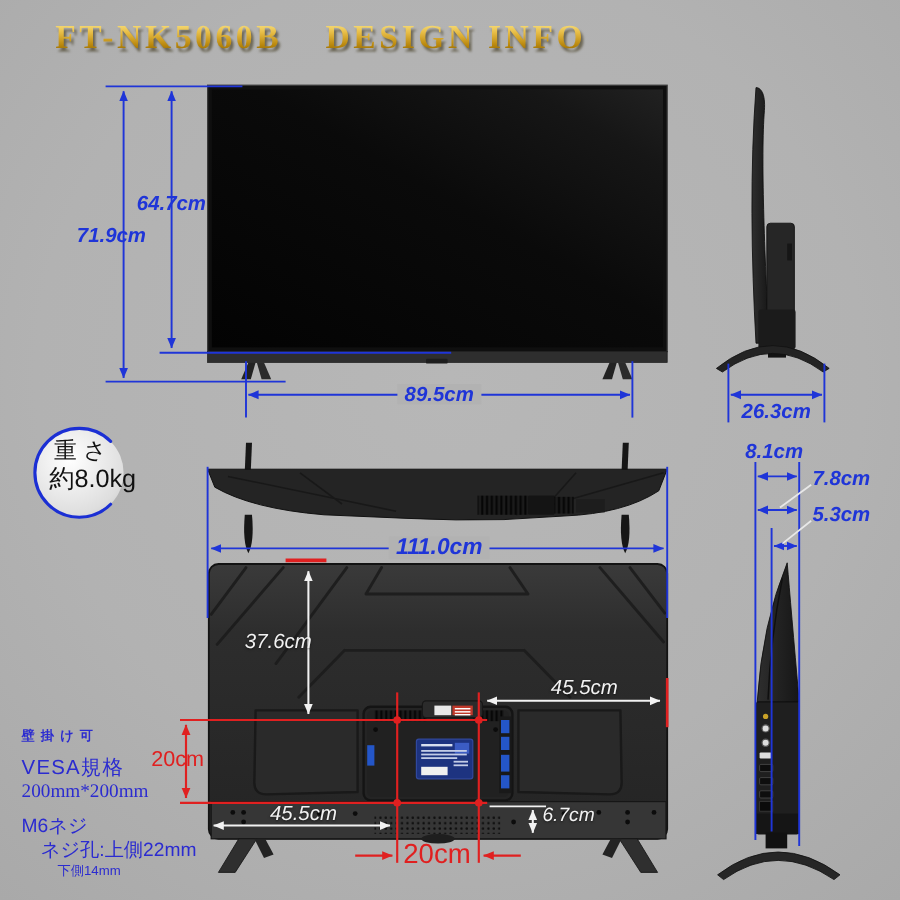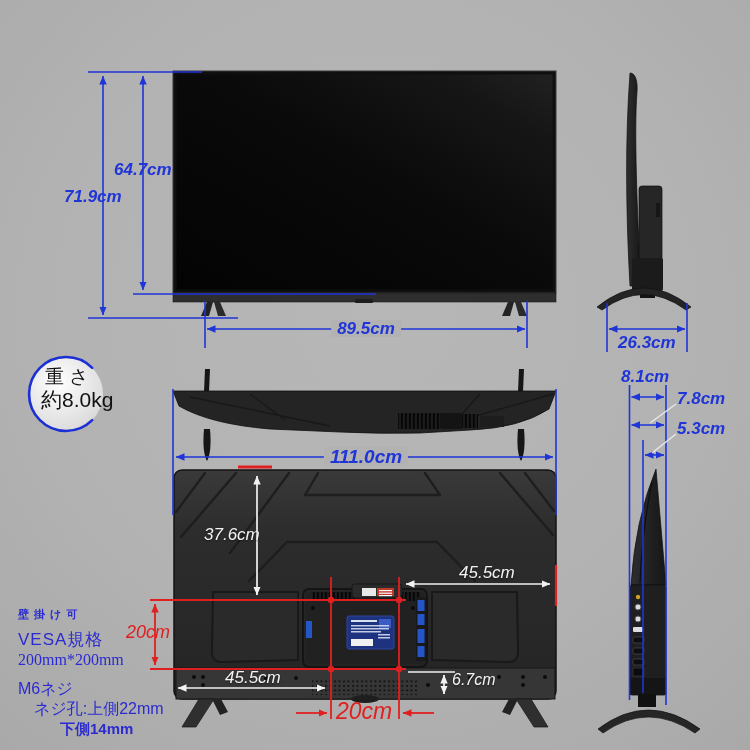--- a/index.html
+++ b/index.html
@@ -7,21 +7,21 @@
     position:relative;width:750px;height:750px;overflow:hidden;
     background:radial-gradient(circle at 50% 42%, #b7b7b7 0%, #b2b2b2 60%, #a9a9a9 100%);
     font-family:"Liberation Sans",sans-serif;
   }
   #drawing{position:absolute;left:0;top:0;}
   .lbl{position:absolute;white-space:nowrap;line-height:1;}
   .dim{font-style:italic;font-weight:bold;color:#1f35d8;font-size:17px;}
   .dim.bg{background:#b2b2b2;padding:0 6px;}
   .ctr{transform:translateX(-50%);}
   .wht{font-style:italic;font-weight:normal;color:#f2f2f2;font-size:17px;text-shadow:0 1px 2px rgba(0,0,0,.55);}
-  .red{font-style:italic;color:#e02020;font-weight:normal;}
+  .red{color:#e02020;font-weight:normal;}
   .jp{font-style:normal;font-weight:normal;color:#2b2bd0;}
   .blk{color:#111;font-weight:normal;font-style:normal;}
   #title{
     position:absolute;left:46px;top:16px;
     font-family:"Liberation Serif",serif;font-size:28px;font-weight:bold;letter-spacing:3px;
     background:linear-gradient(180deg,#fdeA8e 4%,#e7bc45 35%,#b8860b 68%,#6e5108 100%);
     -webkit-background-clip:text;background-clip:text;color:transparent;
     filter:drop-shadow(2px 3px 1px rgba(50,40,10,0.55));
   }
   #title .gap{margin-left:36px;}
@@ -235,20 +235,23 @@
       <circle cx="331" cy="669" r="3.2"></circle>
         <circle cx="399" cy="669" r="3.2"></circle>
     </g>
 
     <g>
       <circle cx="66" cy="394" r="37" fill="url(#badgeG)"></circle>
       <path d="M92.2,367.8 A37,37 0 1 0 92.2,420.2" fill="none" stroke="#1b2fd4" stroke-width="2.6" stroke-linecap="round"></path>
     </g>
   </svg>
 
+  <div id="title">
+    <span>FT-NK5060B</span><span class="gap">DESIGN INFO</span>
+  </div>
 
   <span class="lbl dim" style="left:114px;top:161px;">64.7cm</span>
   <span class="lbl dim" style="left:64px;top:188px;">71.9cm</span>
   <span class="lbl dim bg ctr" style="left:366px;top:320px;">89.5cm</span>
   <span class="lbl dim" style="left:618px;top:334px;text-align:right;">26.3cm</span>
   <span class="lbl dim bg ctr" style="left:366px;top:447px;font-size:19px;">111.0cm</span>
   <span class="lbl dim" style="left:621px;top:368px;">8.1cm</span>
   <span class="lbl dim" style="left:677px;top:390px;">7.8cm</span>
   <span class="lbl dim" style="left:677px;top:420px;">5.3cm</span>
 
@@ -262,15 +265,15 @@
 
   <span class="lbl blk" style="left:45px;top:367px;font-size:19px;">重 さ</span>
   <span class="lbl blk" style="left:41px;top:389px;font-size:21px;">約8.0kg</span>
 
   <span class="lbl jp" style="left:18px;top:609px;font-size:11px;letter-spacing:1px;font-weight:bold;">壁 掛 け 可</span>
   <span class="lbl jp" style="left:18px;top:631px;font-size:17px;letter-spacing:1px;text-align:center;">VESA規格</span>
   <span class="lbl jp" style="left:18px;top:652px;font-size:16px;font-family:Liberation Serif, serif;">200mm*200mm</span>
 
   <span class="lbl jp" style="left:18px;top:681px;font-size:16px;">M6ネジ</span>
   <span class="lbl jp" style="left:18px;top:701px;font-size:16px;margin-left:16px;">ネジ孔:上側22mm</span>
-  <span class="lbl jp" style="left:60px;top:721px;font-size:15px;font-weight:bold;">下側14mm</span>
+  <span class="lbl jp" style="left:48px;top:721px;font-size:11px;">下側14mm</span>
 
 </div>
 
 </body></html>

